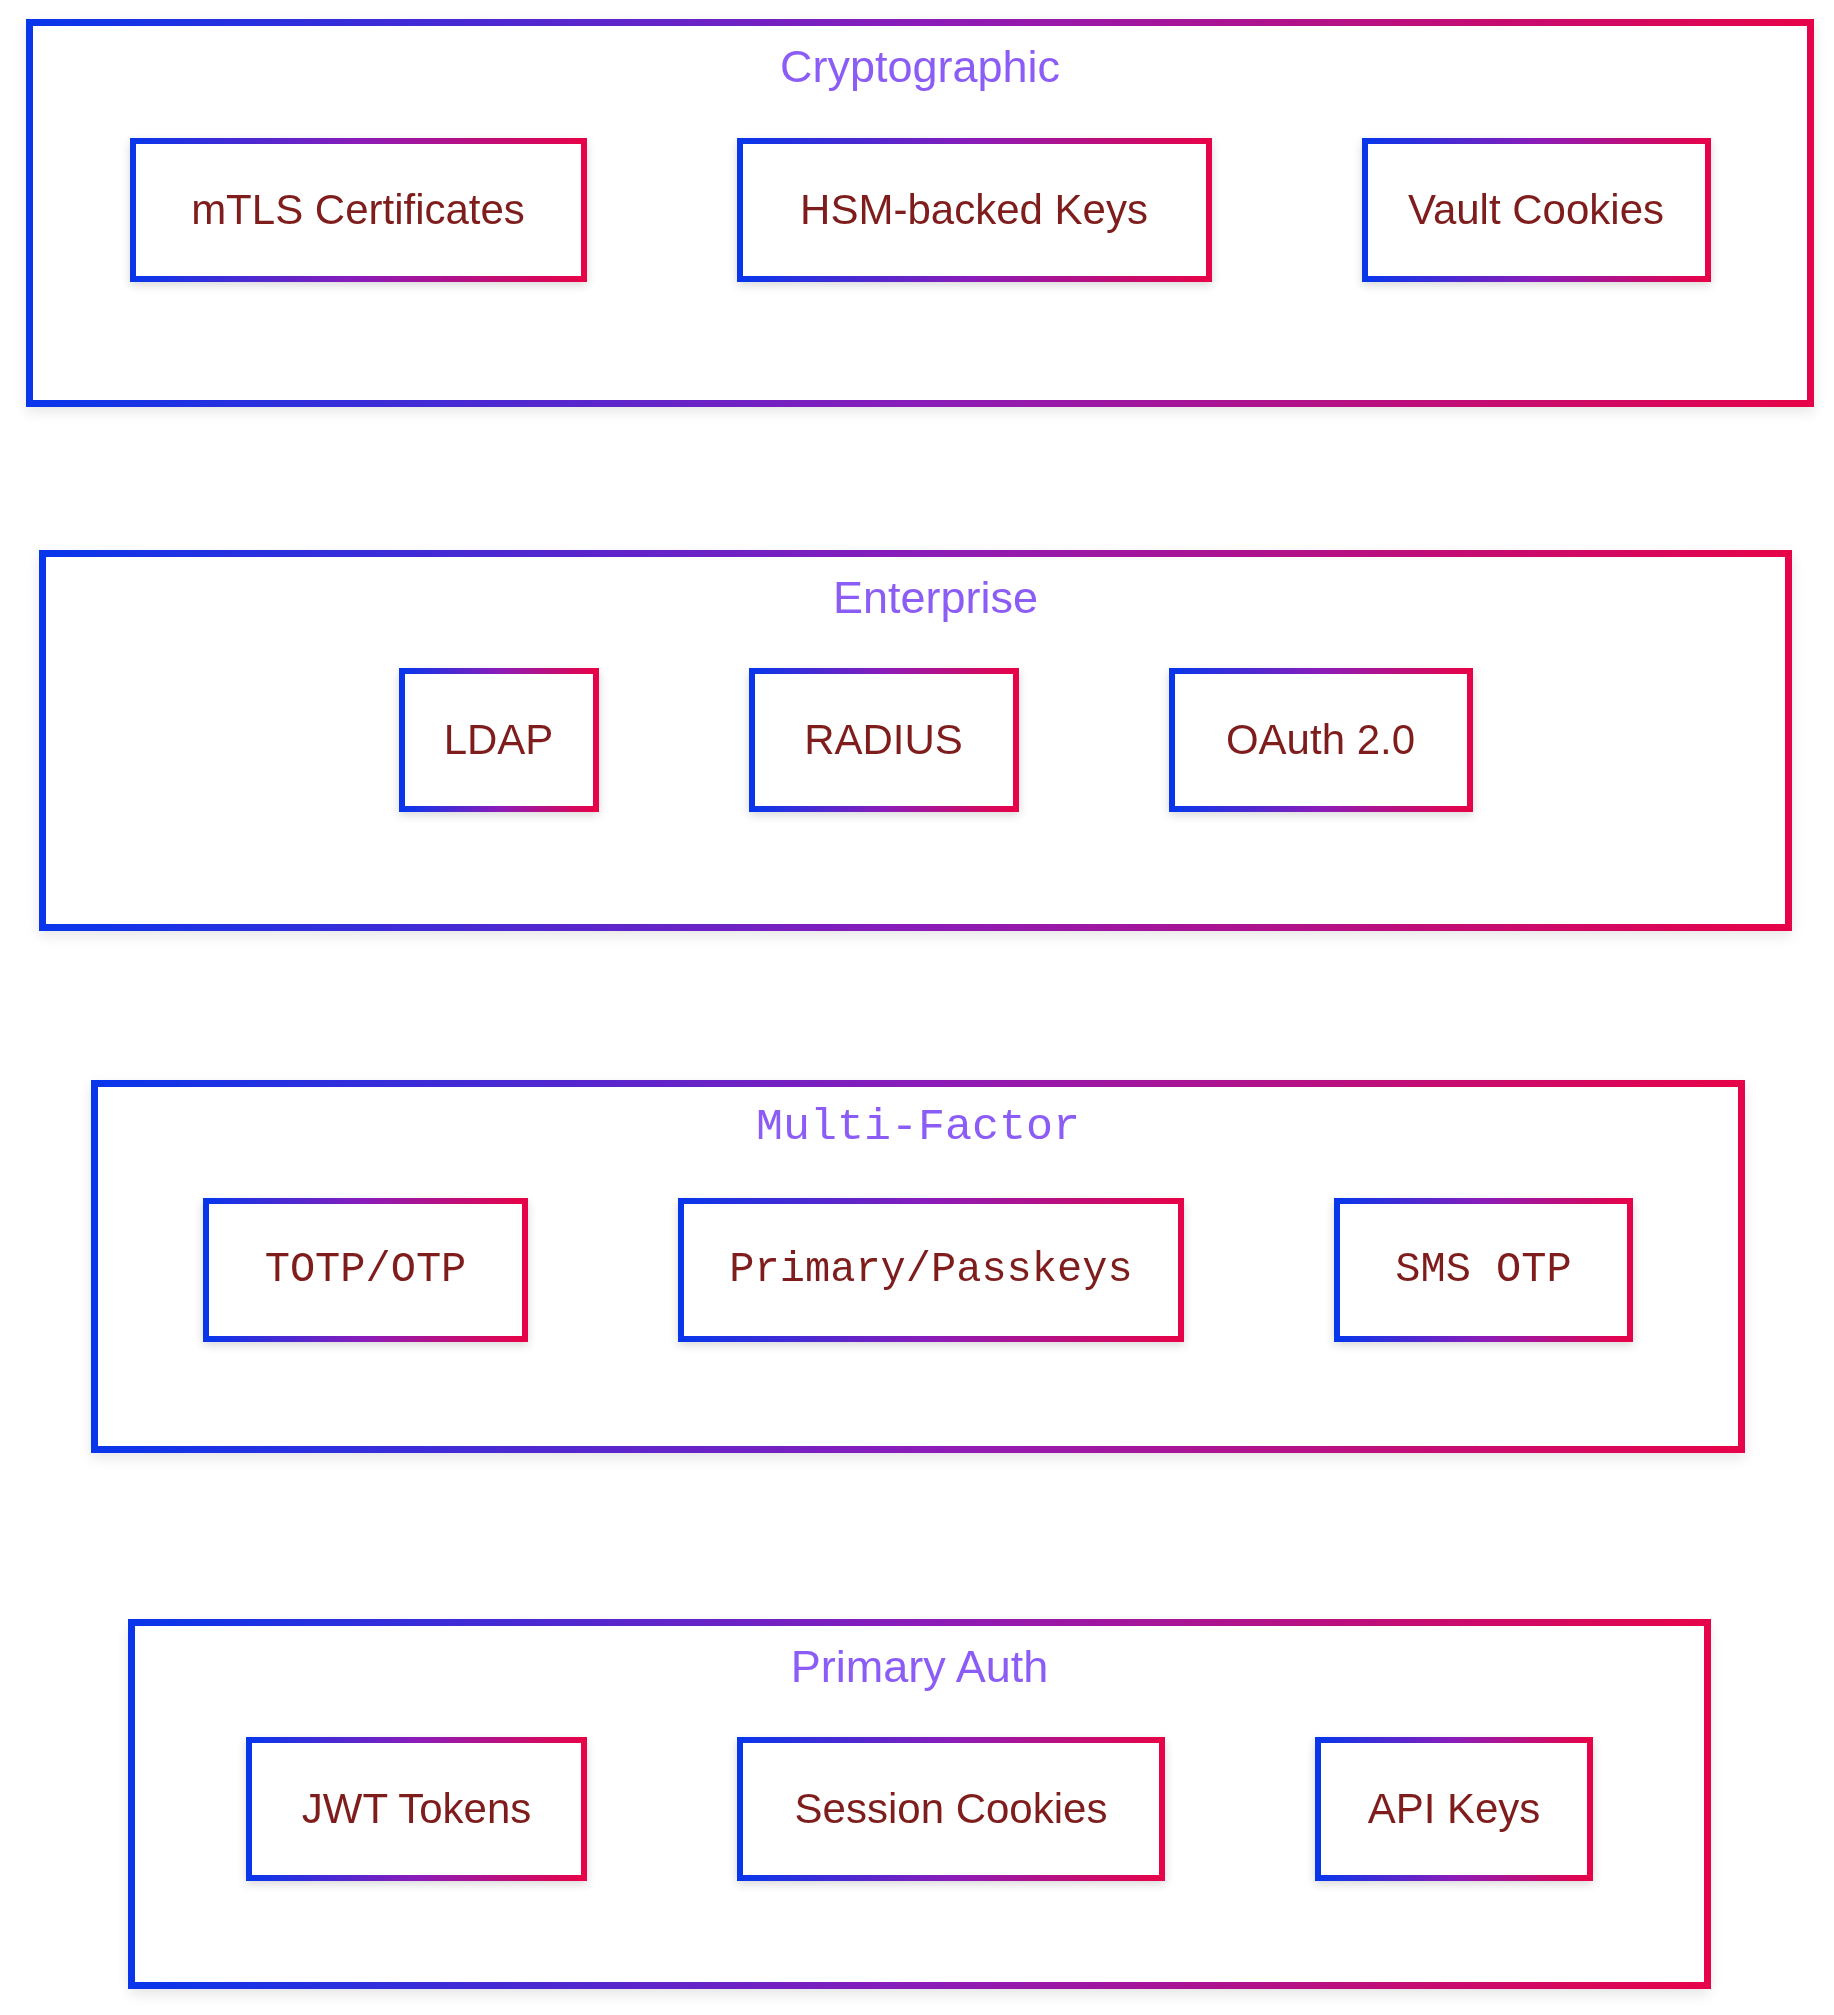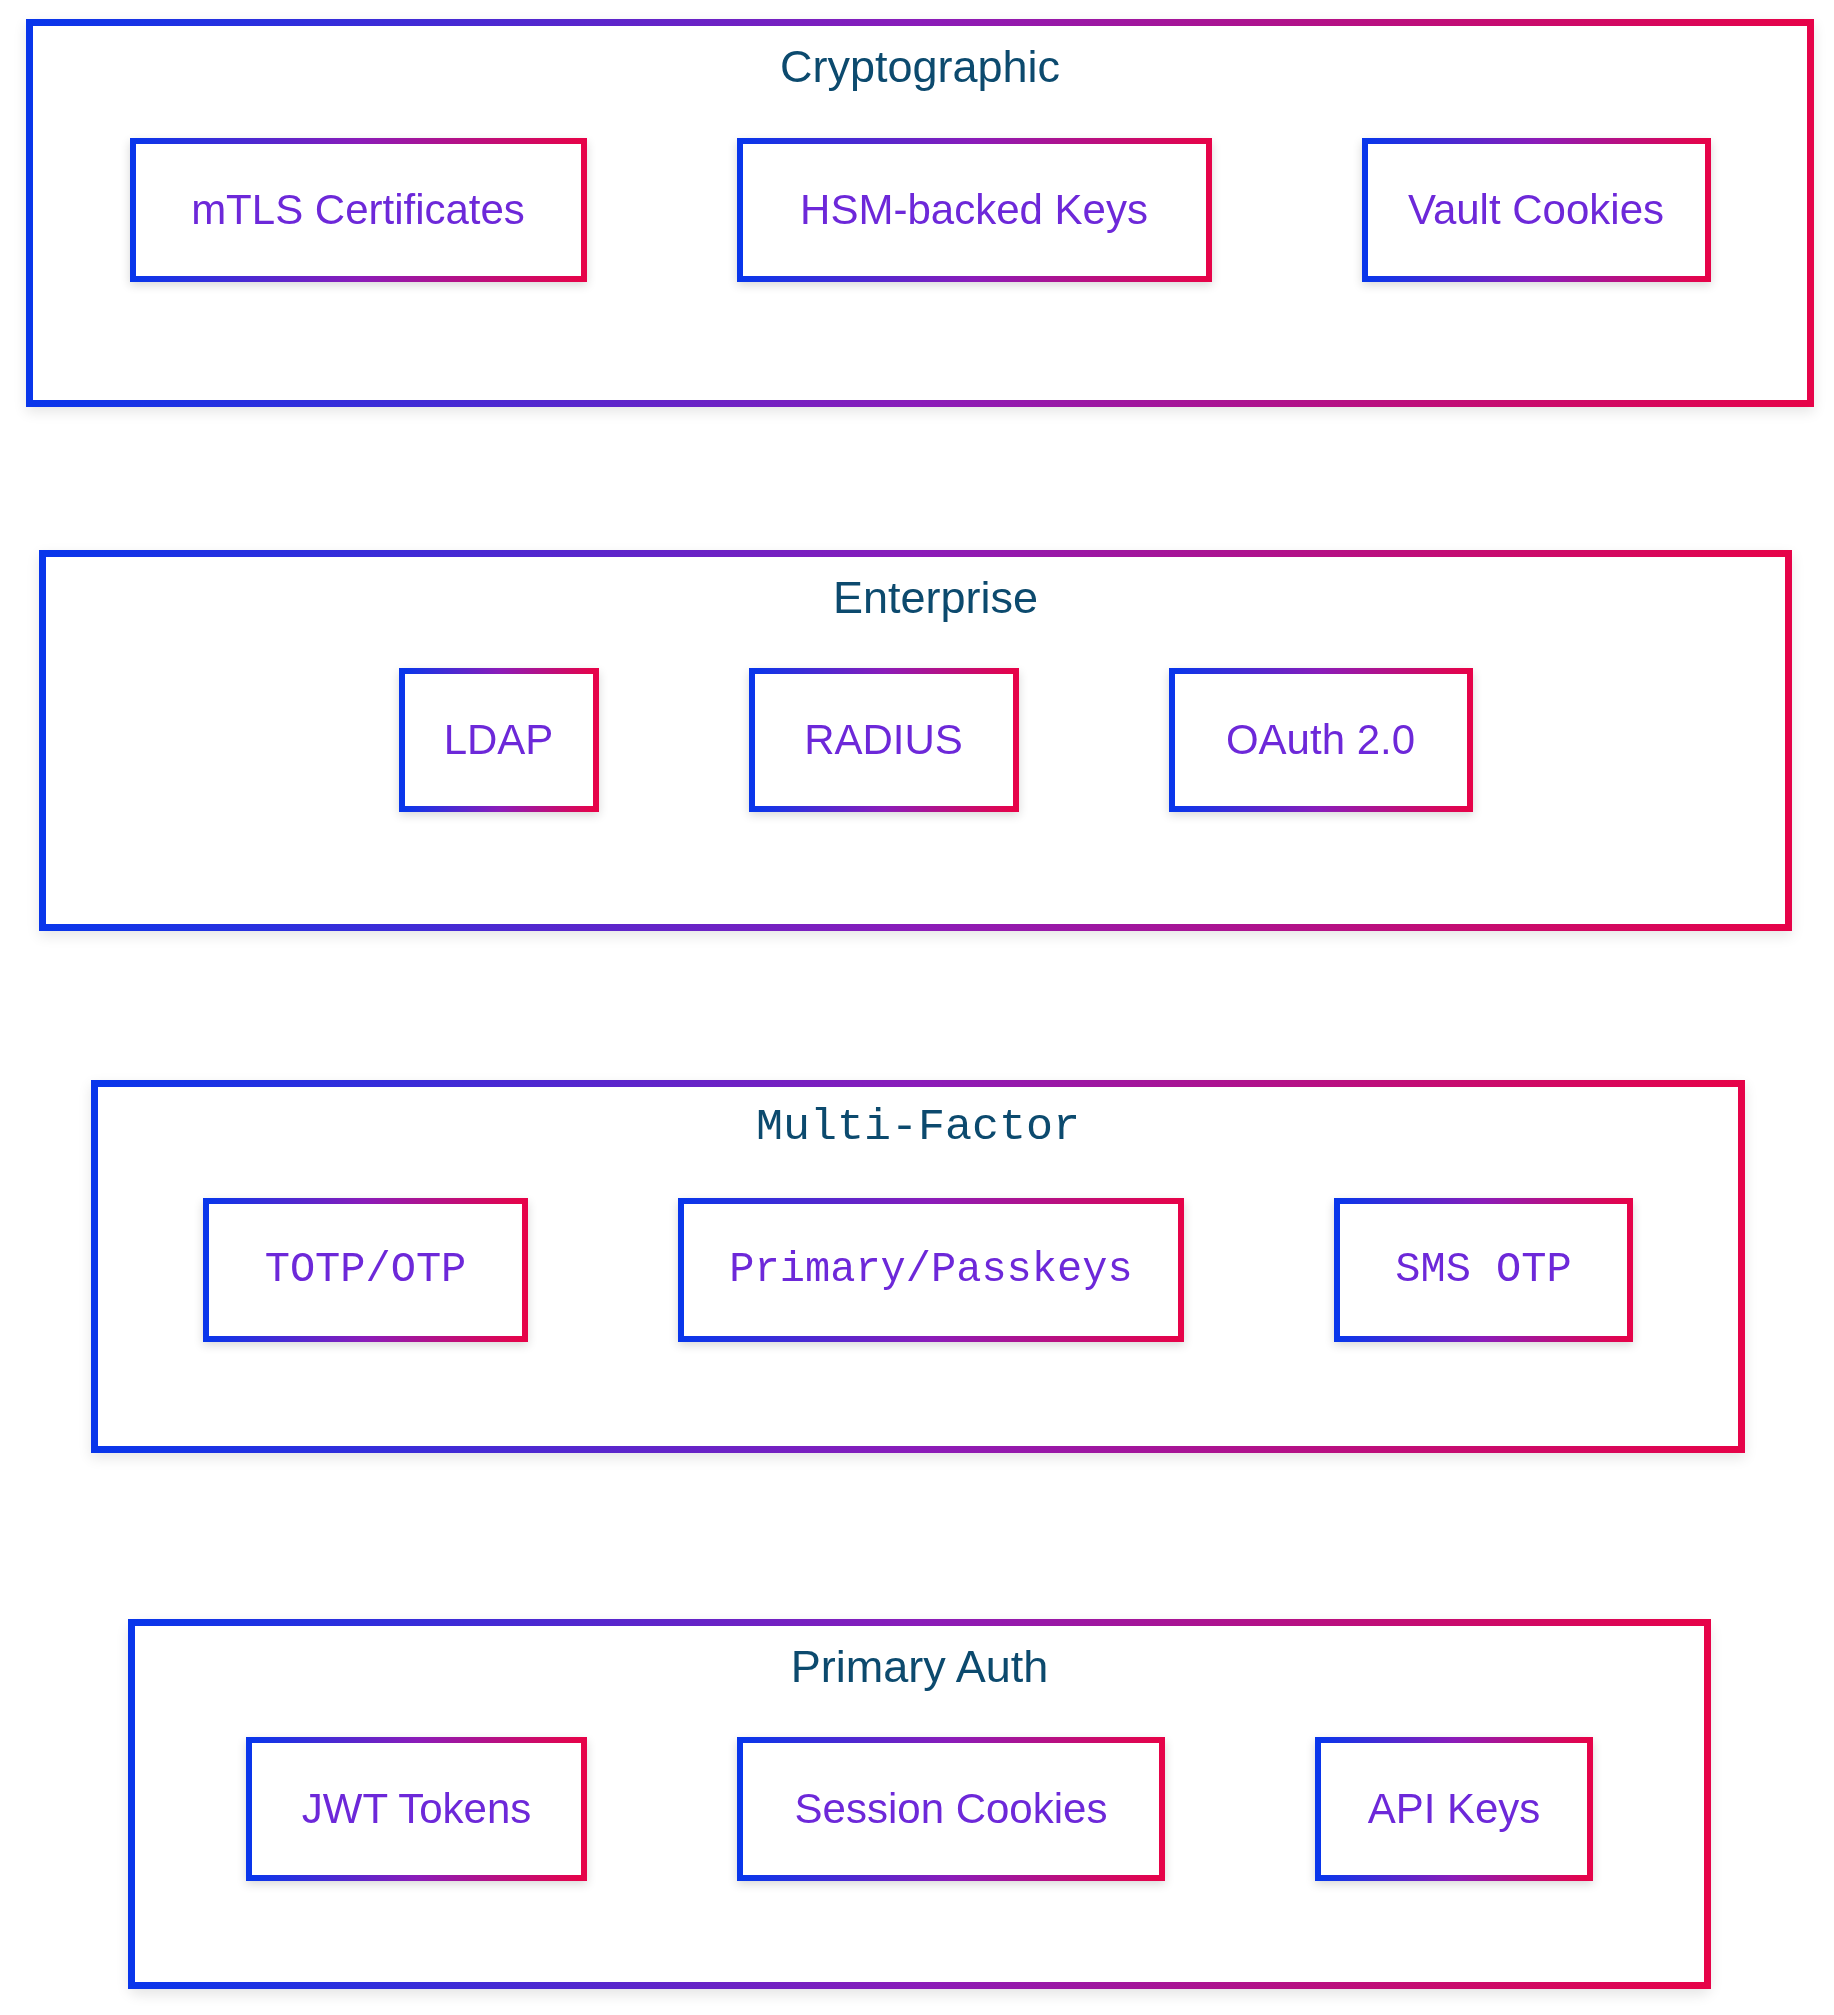--- a/index.html
+++ b/index.html
@@ -24,21 +24,21 @@
   }
   #band-cryptographic { left: 26px;  top: 19.4px;   width: 1788px; height: 388px; }
   #band-enterprise    { left: 39px;  top: 550px; width: 1753px; height: 381px; padding-left: 40px; }
   #band-multi-factor  { left: 91px; top: 1080px; width: 1654px; height: 373px; font-family: Liberation Mono, monospace; }
   #band-primary-auth  { left: 128px; top: 1619px; width: 1583px; height: 370px; border-radius: 10px; }
 
   .band-title {
     margin-top: 14.7px;
     font-size: 45px;
     line-height: 1.15;
-    color: #0c4a6e;
+    color: #8b5cf6;
     white-space: nowrap;
   }
   .band-row {
     display: flex;
     justify-content: center;
     align-items: center;
     gap: 150px;
     margin-top: 45px;
     width: 100%;
   }
@@ -46,21 +46,21 @@
     box-sizing: border-box;
     height: 144px;
     background: #ffffff;
     border: 6.8px solid;
     border-image: linear-gradient(90deg, #0936eb 0%, #8a1cb9 50%, #e60349 100%) 1;
     box-shadow: 0 4.2px 9.4px rgba(0,0,0,0.16);
     display: flex;
     align-items: center;
     justify-content: center;
     font-size: 42px;
-    color: #6d28d9;
+    color: #7f1d1d;
     white-space: nowrap;
   }
   .w420{width:200px} .w515{width:270px} .w530{width:278px} .w565{width:296px}
   .w570{width:299px} .w580{width:304px} .w620{width:325px} .w650{width:341px}
   .w665{width:349px} .w815{width:428px} .w870{width:457px} .w905{width:475px}
   .w965{width:506px}
 </style>
 </head>
 <body>
 

